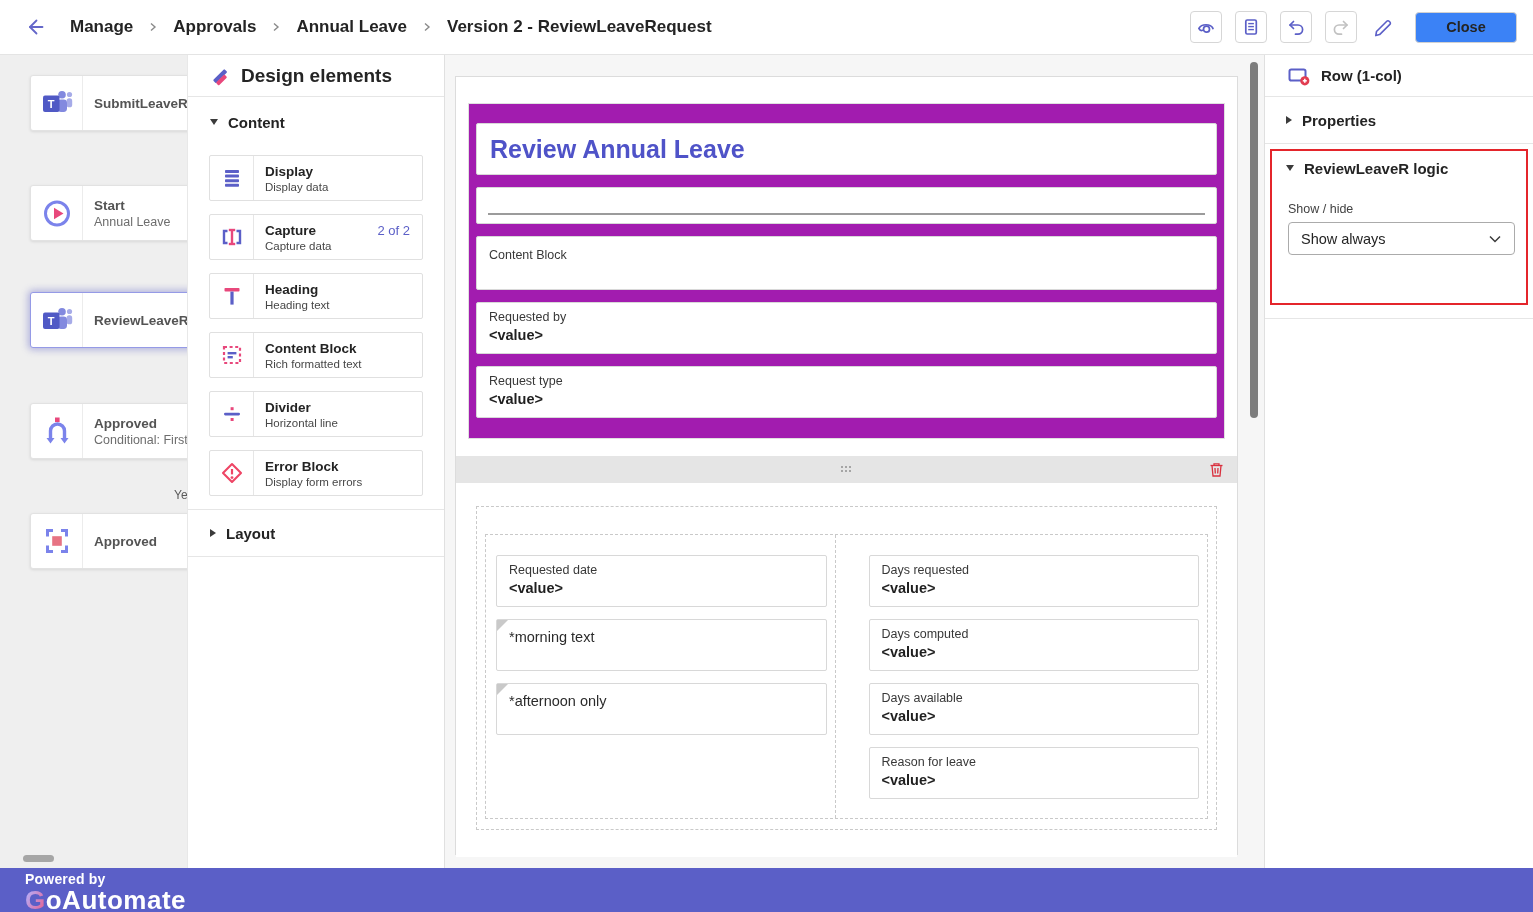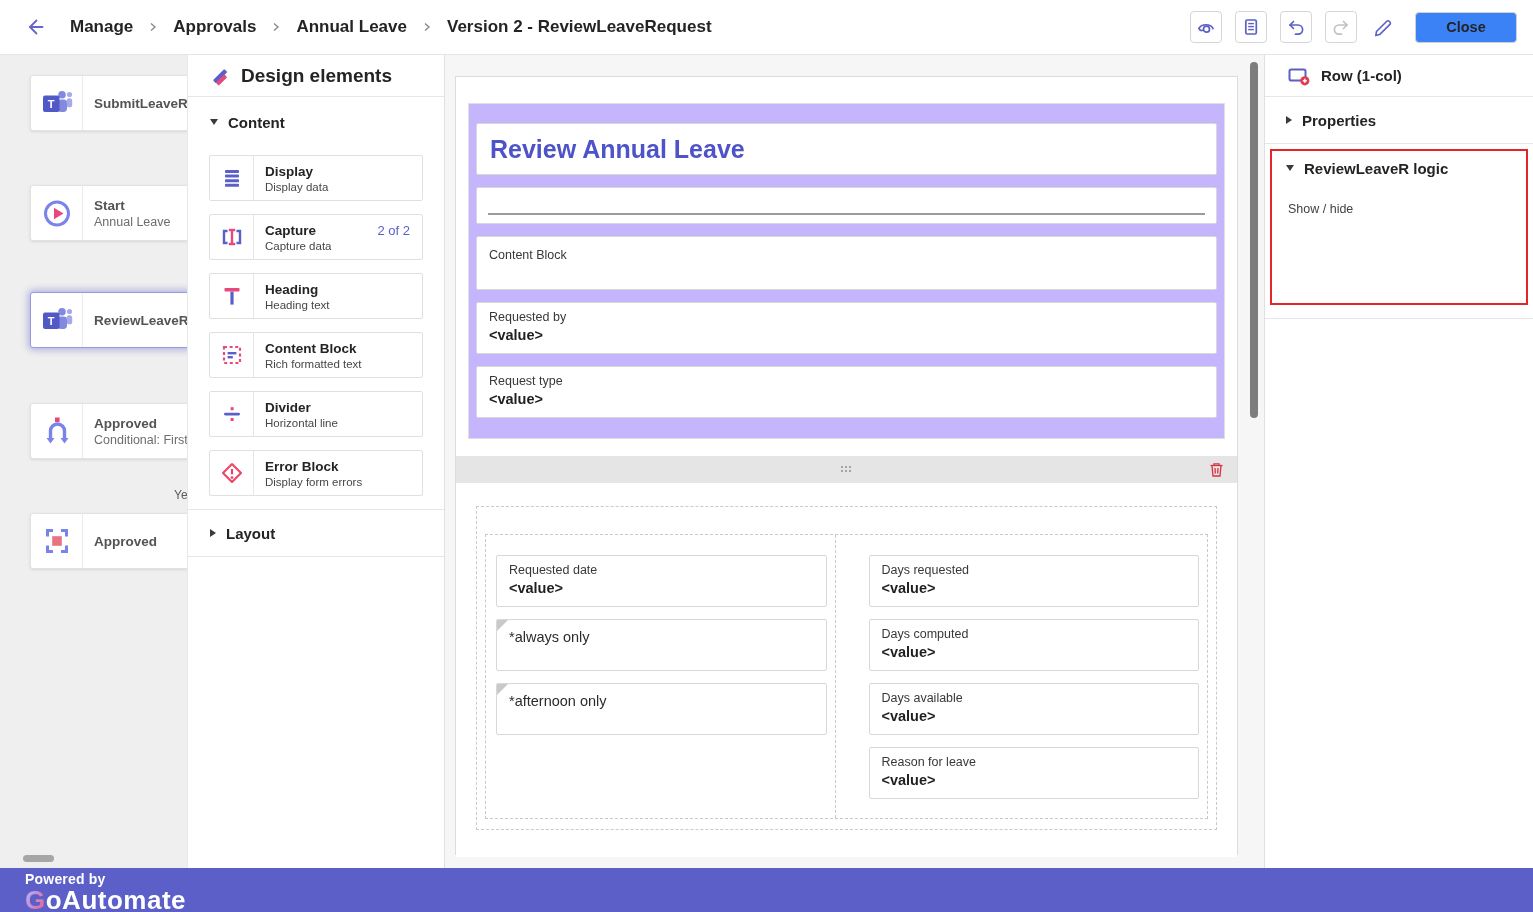--- a/index.html
+++ b/index.html
@@ -55,21 +55,21 @@
   .de-badge { font-size:13px; color:#5b5fc7; margin-left:auto; margin-right:12px; }
   .de-desc { font-size:11.5px; color:#474747; margin-top:2px; }
   .de-div { border:none; border-top:1px solid #e6e6e6; margin-top:10px; }
   .de-div2 { border:none; border-top:1px solid #e6e6e6; }
   .layout-head { display:flex; align-items:center; padding-left:22px; height:46px; cursor:pointer; }
 
   
   .canvas { position:absolute; left:445px; top:0; width:819px; height:813px; background:#f6f6f6; }
   .v-scroll-thumb { position:absolute; left:805px; top:7px; width:8px; height:356px; border-radius:4px; background:#7d7d7d; cursor:pointer; }
   .page-outer { position:absolute; left:10px; top:21px; width:783px; height:779px; background:#fff; border:1px solid #dcdcdc; }
-  .form-section1 { margin:26px 12px 0 12px; border:1px solid #e0e0e0; background:#c4b5fd; padding:19px 7px 20px 7px; }
+  .form-section1 { margin:26px 12px 0 12px; border:1px solid #e0e0e0; background:#a21caf; padding:19px 7px 20px 7px; }
   .el-box { border:1px solid #d8d8d8; border-radius:2px; background:#fff; margin-bottom:12px; position:relative; }
   .el-heading { height:52px; display:flex; align-items:center; padding-left:13px; }
   .form-title { font-size:25px; font-weight:700; color:#4f53c8; }
   .el-divider { height:37px; display:flex; align-items:flex-end; padding:0 11px 8px 11px; }
   .el-divider-line { width:100%; height:2px; background:#9b9b9b; }
   .el-content { height:54px; padding:8px 12px; }
   .el-label { font-size:12.5px; color:#383838; }
   .el-field { height:52px; padding:7px 12px; }
   .el-value { font-size:14.5px; font-weight:700; color:#1f1f1f; margin-top:3px; }
   .el-plain { height:52px; padding:9px 12px; font-size:14.5px; color:#2b2b2b; }
@@ -440,21 +440,21 @@
         <div class="row-body">
           <div class="dash-outer">
             <div class="dash-row">
 
               <div class="dash-col first">
                 <div class="el-box el-field">
                   <div class="el-label">Requested date</div>
                   <div class="el-value">&lt;value&gt;</div>
                 </div>
                 <div class="el-box el-plain corner">
-                  <span>*always only</span>
+                  <span>*morning text</span>
                 </div>
                 <div class="el-box el-plain corner" style="margin-bottom:0;">
                   <span>*afternoon only</span>
                 </div>
               </div>
 
               <div class="dash-col">
                 <div class="el-box el-field">
                   <div class="el-label">Days requested</div>
                   <div class="el-value">&lt;value&gt;</div>
@@ -500,20 +500,28 @@
 
     <div class="annotation-rect"></div>
 
     <div class="insp-row" style="top:90px;">
       <span class="tri-down"></span>
       <span class="lbl">ReviewLeaveR logic</span>
     </div>
 
     <span class="showhide-label">Show / hide</span>
 
+    <div class="dropdown">
+      <span class="dropdown-value">Show always</span>
+      <span class="dropdown-chevron">
+        <svg width="14" height="14" viewBox="0 0 14 14">
+            <path d="M2 4.5 L7 9.5 L12 4.5" fill="none" stroke="#3b3b3b" stroke-width="1.5"></path>
+          </svg>
+      </span>
+    </div>
 
     <div class="insp-div" style="top:263px;"></div>
   </div>
 </div>
 
 <div class="footer">
   <div class="powered">Powered by</div>
   <div class="brand">
     <span class="g">G</span>
     <span>oAutomate</span>

